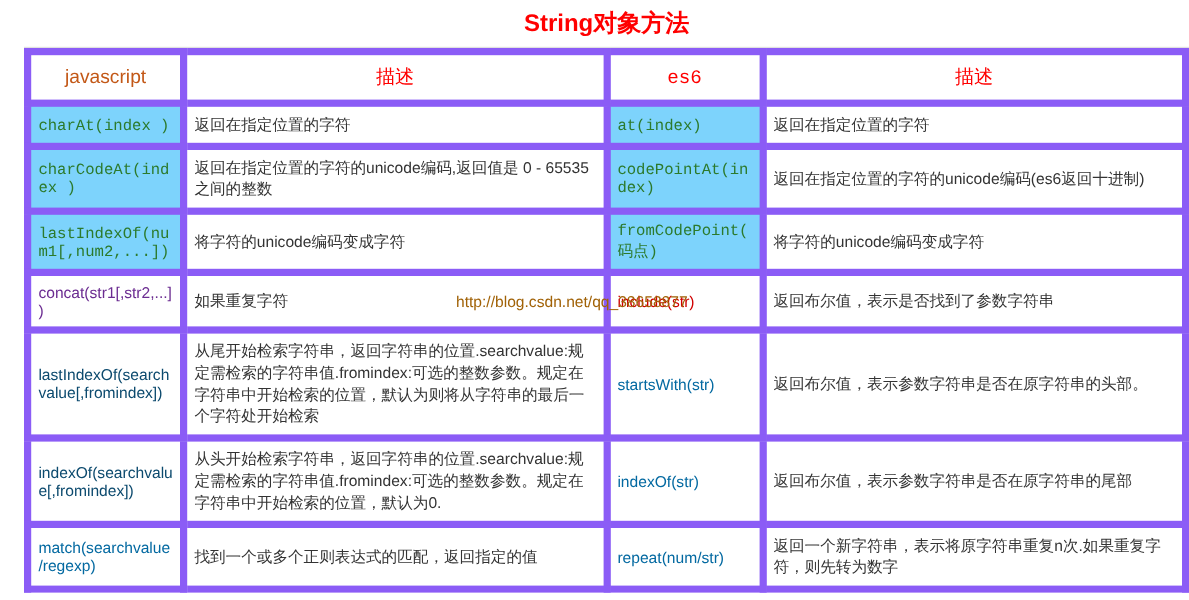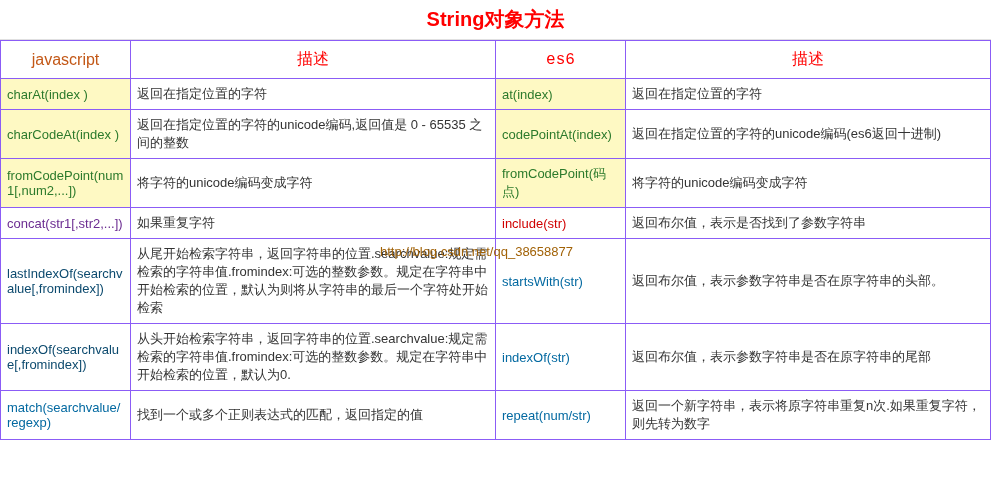--- a/index.html
+++ b/index.html
@@ -17,52 +17,52 @@
     color: #ff0000;
     padding: 6px 0 6px 0;
     border-bottom: 1px solid #e0e0e0;
   }
   table {
     width: 100%;
     border-collapse: collapse;
     table-layout: fixed;
   }
   th, td {
-    border: 1px solid #8b5cf6;
+    border: 6px solid #8b5cf6;
     padding: 6px 6px;
     text-align: left;
     vertical-align: middle;
     word-wrap: break-word;
   }
   th {
     font-weight: normal;
     text-align: center;
     color: #ff0000;
     font-size: 16px;
     padding: 8px 4px;
   }
   th.js-col { color: #c35817; width: 130px; }
   th.desc1-col { color: #ff0000; }
   th.es6-col { color: #ff0000; width: 130px; font-family: Liberation Mono, monospace; }
   th.desc2-col { color: #ff0000; }
-  .green-cell { background: #fef9c3; color: #2c7a2c; }
+  .green-cell { background: #7dd3fc; color: #2c7a2c; font-family: Liberation Mono, monospace; }
   .purple { color: #6b2c91; }
   .orange { color: #0c4a6e; }
   .blue { color: #0369a1; }
   .red { color: #d00000; }
   .watermark {
     position: absolute;
     top: 244px;
     left: 380px;
     color: #a16207;
     font-size: 13px;
     pointer-events: none;
     z-index: 5;
   }
-  .wrap { position: relative; }
+  .wrap { position: relative; padding-left: 20px; }
 </style>
 </head>
 <body>
 
 <div class="wrap">
   <div class="title">String对象方法</div>
   <div class="watermark">http://blog.csdn.net/qq_38658877</div>
   <table>
     <colgroup>
       <col style="width:130px">
@@ -85,21 +85,21 @@
           <td class="green-cell">at(index)</td>
           <td>返回在指定位置的字符</td>
         </tr>
         <tr>
           <td class="green-cell">charCodeAt(index )</td>
           <td>返回在指定位置的字符的unicode编码,返回值是 0 - 65535 之间的整数</td>
           <td class="green-cell">codePointAt(index)</td>
           <td>返回在指定位置的字符的unicode编码(es6返回十进制)</td>
         </tr>
         <tr>
-          <td class="green-cell">fromCodePoint(num1[,num2,...])</td>
+          <td class="green-cell">lastIndexOf(num1[,num2,...])</td>
           <td>将字符的unicode编码变成字符</td>
           <td class="green-cell">fromCodePoint(码点)</td>
           <td>将字符的unicode编码变成字符</td>
         </tr>
         <tr>
           <td class="purple">concat(str1[,str2,...])</td>
           <td>如果重复字符</td>
           <td class="red">include(str)</td>
           <td>返回布尔值，表示是否找到了参数字符串</td>
         </tr>

